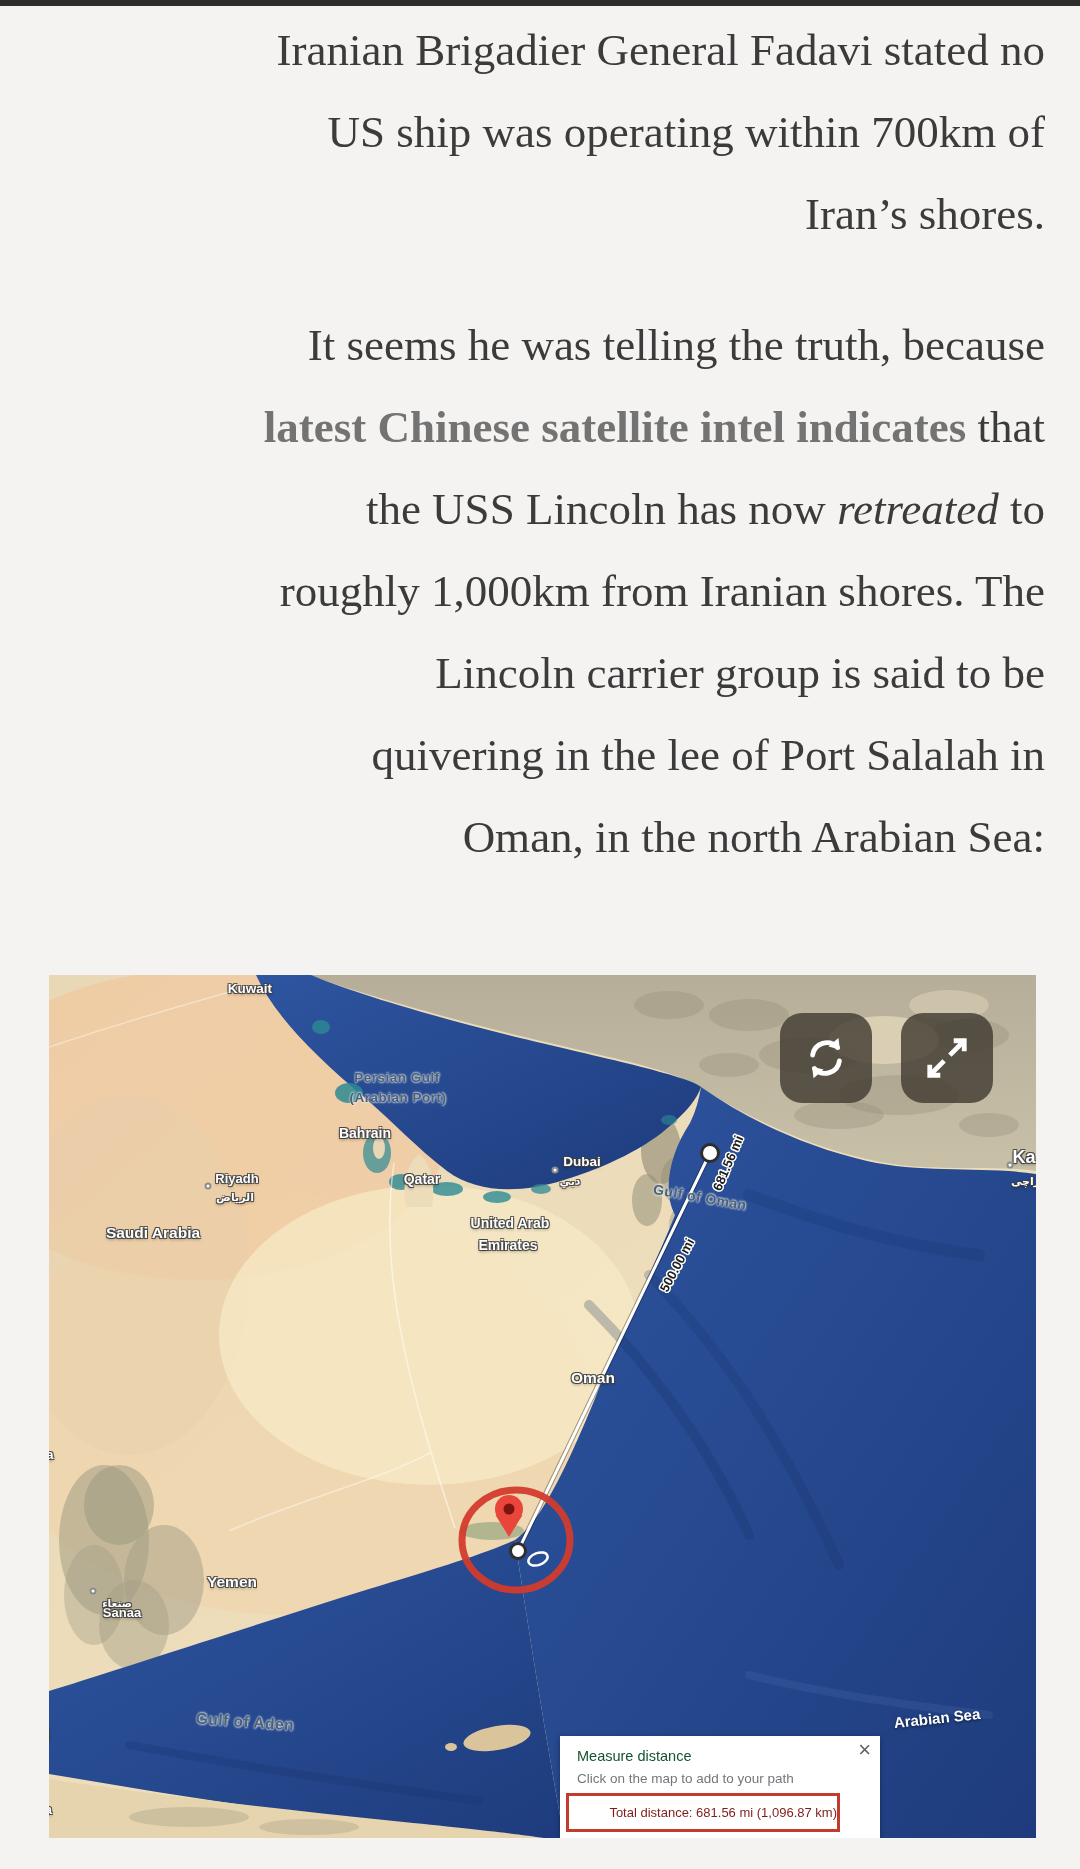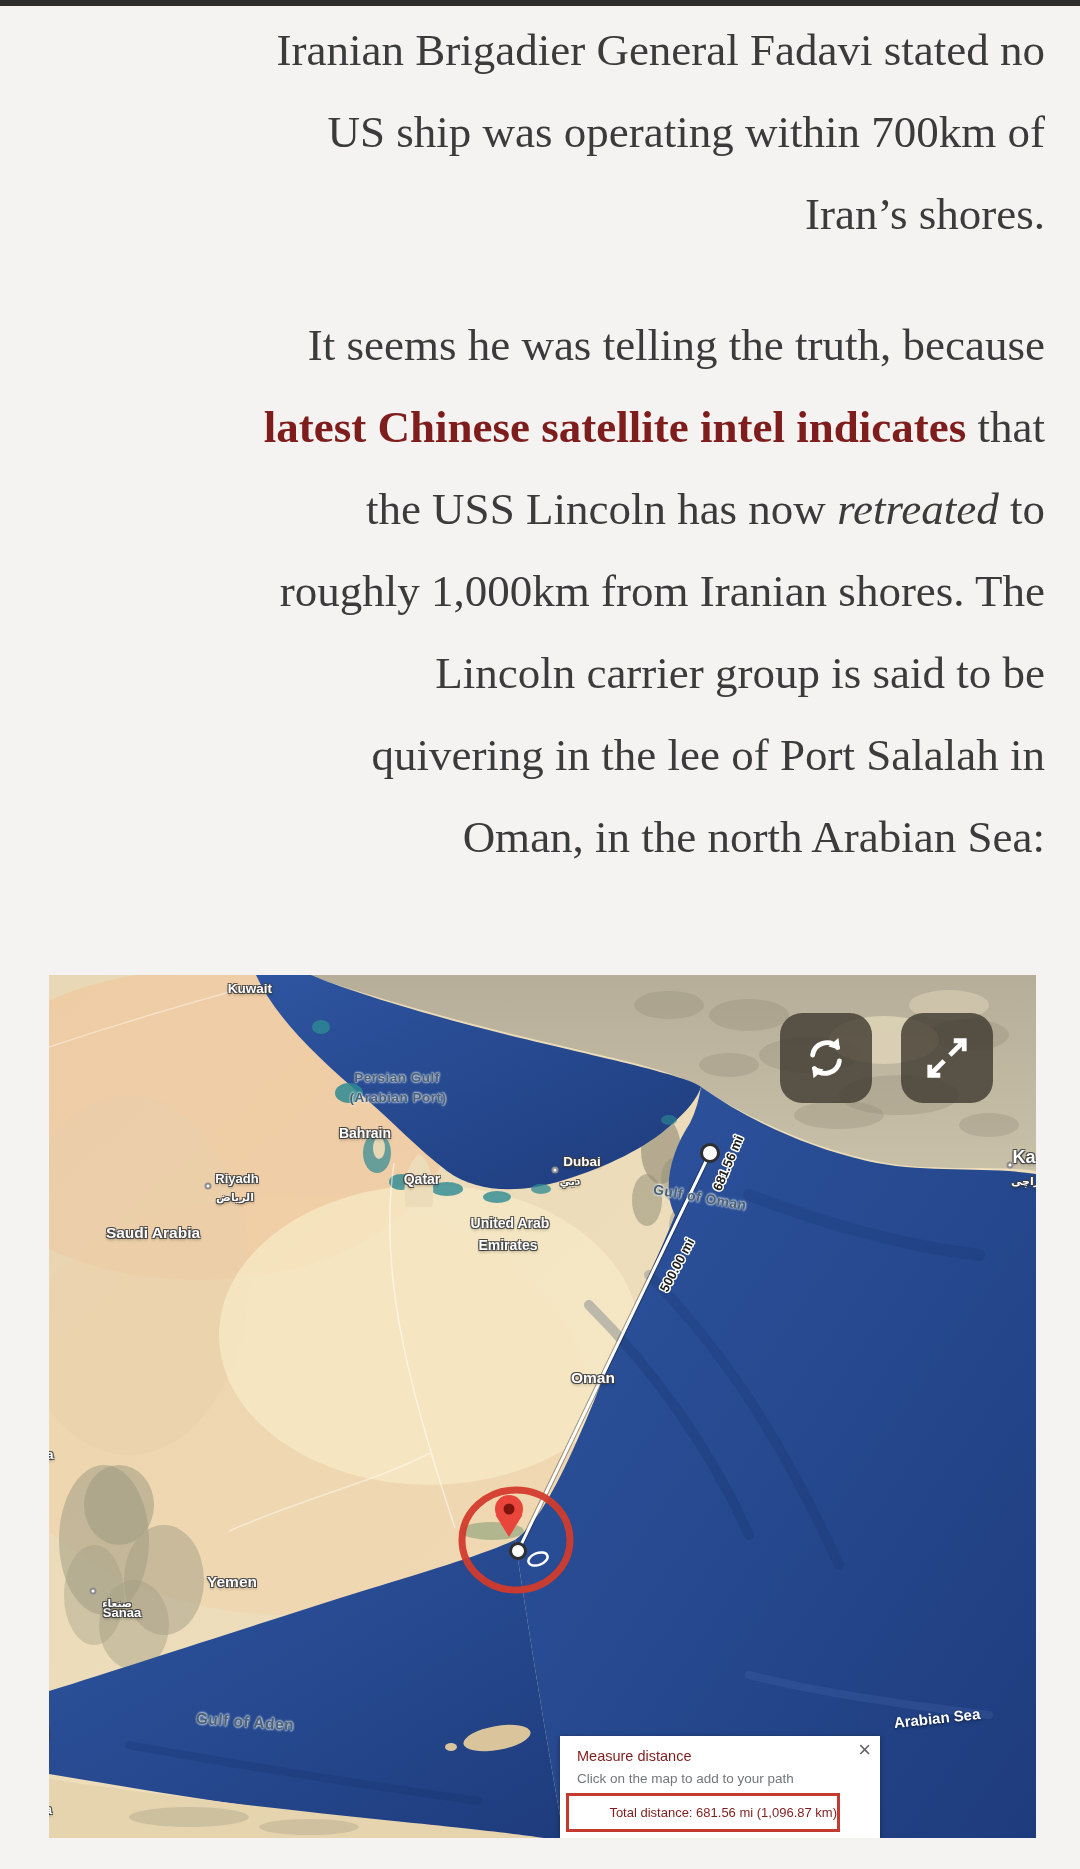--- a/index.html
+++ b/index.html
@@ -4,21 +4,21 @@
 <style>
   html,body{margin:0;padding:0;background:#e9e9e9;}
   .page{position:relative;width:1080px;height:1869px;background:#f4f3f1;overflow:hidden;
         font-family:"Liberation Serif","DejaVu Serif",serif;text-align:right;}
   .topbar{position:absolute;top:0;left:0;right:0;height:6px;background:#2d2d2d;}
 
   
   .article{position:absolute;left:40px;top:9px;width:1005px;color:#3b3b3b;font-size:45px;}
   .tline{height:82px;line-height:82px;white-space:nowrap;}
   .para2{margin-top:49px;}
-  .lnk{color:#7f1d1d;font-weight:700;text-decoration:none;cursor:pointer;}
+  .lnk{color:#737373;font-weight:700;text-decoration:none;cursor:pointer;}
   .article em{font-style:italic;}
 
   
   .map{position:absolute;left:49px;top:975px;width:987px;height:863px;overflow:hidden;background:#e9d8b5;cursor:crosshair;}
   .map svg.terrain{position:absolute;left:0;top:0;}
 
   .mlabel{position:absolute;transform:translate(-50%,-50%);font-family:"Liberation Sans",sans-serif;
     font-weight:700;color:#fff;white-space:nowrap;
     text-shadow:-1px -1px 0 rgba(62,62,62,.85),1px -1px 0 rgba(62,62,62,.85),
                 -1px 1px 0 rgba(62,62,62,.85),1px 1px 0 rgba(62,62,62,.85),0 2px 3px rgba(0,0,0,.35);}
@@ -30,21 +30,21 @@
                 -1px -1px 0 #fff,1px 1px 0 #fff,-1px 1px 0 #fff,1px -1px 0 #fff;}
   .arlabel{font-family:"DejaVu Sans",sans-serif;font-weight:700;}
   .mapdot{position:absolute;width:7px;height:7px;border-radius:50%;background:#fff;border:2px solid #8d8d8d;
     transform:translate(-50%,-50%);box-sizing:border-box;}
 
   .mapbtn{position:absolute;width:92px;height:90px;border-radius:22px;background:rgba(66,60,50,.82);
     display:flex;align-items:center;justify-content:center;cursor:pointer;}
 
   .popup{position:absolute;left:511px;top:761px;width:320px;height:102px;background:#fff;
     box-shadow:0 1px 5px rgba(0,0,0,.35);font-family:"Liberation Sans",sans-serif;}
-  .popup-title{position:absolute;left:17px;top:12px;font-size:14.5px;color:#7f1d1d;}
+  .popup-title{position:absolute;left:17px;top:12px;font-size:14.5px;color:#14532d;}
   .popup-sub{position:absolute;left:17px;top:35px;font-size:13.5px;color:#73777b;}
   .popup-box{position:absolute;left:6px;top:57px;width:258px;height:33px;border:3px solid #c23b2e;
     line-height:33px;padding-left:10px;font-size:13px;color:#7f1d1d;white-space:nowrap;}
   .popup-close{position:absolute;right:9px;top:1px;font-size:22px;color:#5f6368;cursor:pointer;}
 </style>
 </head>
 <body>
 
 <div class="page">
   <div class="topbar"></div>

